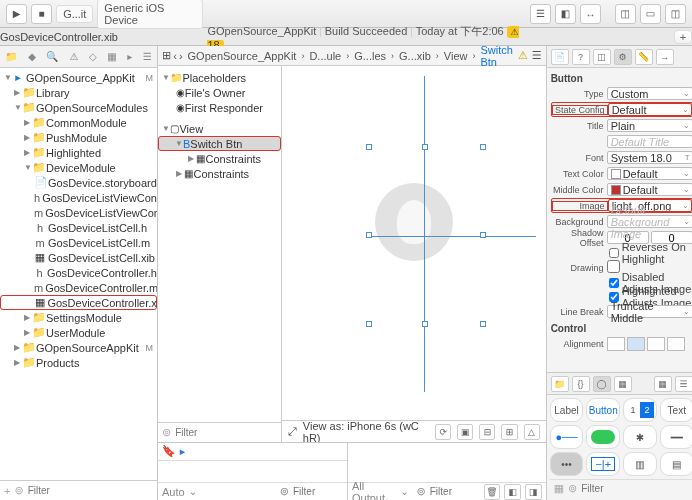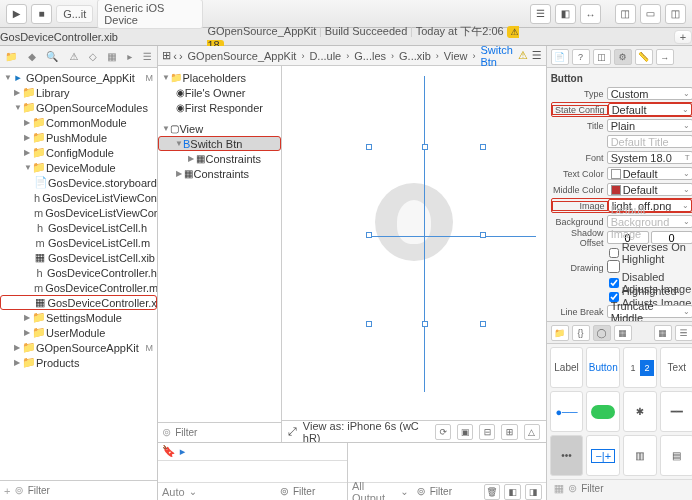--- a/index.html
+++ b/index.html
@@ -58,36 +58,36 @@
 .dbg-head { height: 18px; border-bottom: 1px solid #ddd; display: flex; align-items: center; padding: 0 4px; gap: 4px; color: #2a7ad2; }
 .dbg-foot { height: 18px; margin-top: auto; border-top: 1px solid #ddd; display: flex; align-items: center; padding: 0 4px; gap: 4px; color: #888; font-size: 10px; }
 
 
 .inspector { width: 150px; background: #f4f4f4; display: flex; flex-direction: column; }
 .insp-body { flex: 1; overflow: hidden; padding: 2px 4px; }
 .insp-section-title { font-size: 10px; font-weight: 600; color: #444; padding: 3px 0 2px; }
 .frow { display: flex; align-items: center; height: 15px; margin-bottom: 1px; }
 .frow label { width: 56px; text-align: right; font-size: 9px; color: #555; padding-right: 3px; }
 .fval { flex: 1; height: 13px; border: 1px solid #bbb; background: #fff; border-radius: 2px; font-size: 9px; padding: 0 3px; display: flex; align-items: center; color: #333; position: relative; }
-.fval.placeholder { color: #bbb; }
+.fval.placeholder { color: #bbb; font-style: italic; }
 .fval .chev { position: absolute; right: 2px; color: #888; font-size: 8px; }
 .frow.hl .fval, .frow.hl label { outline: 1.5px solid #d43526; outline-offset: -1px; }
 .frow.hl { border: 1.5px solid #d43526; border-radius: 2px; }
 .chk { display: flex; align-items: center; height: 14px; font-size: 9px; color: #444; padding-left: 58px; gap: 3px; }
 .chk input { width: 10px; height: 10px; }
 .num-pair { display: flex; gap: 2px; flex: 1; }
 .num-pair .nf { flex: 1; height: 13px; border: 1px solid #bbb; background: #fff; border-radius: 2px; font-size: 9px; display: flex; align-items: center; justify-content: center; }
 .sublabels { display: flex; font-size: 8px; color: #888; padding-left: 58px; }
 .sublabels span { flex: 1; text-align: center; }
 .align-grid { display: flex; gap: 2px; padding-left: 58px; }
 .align-grid .ab { width: 18px; height: 14px; border: 1px solid #bbb; background: #fff; position: relative; }
 .align-grid .ab.sel { background: #d0e4f5; }
 .lib { border-top: 1px solid #c8c8c8; padding: 3px; }
 .lib-row { display: flex; gap: 3px; margin-bottom: 3px; }
-.lib-item { flex: 1; height: 41px; border: 1px solid #ddd; background: #fff; border-radius: 3px; display: flex; align-items: center; justify-content: center; font-size: 10px; color: #555; }
+.lib-item { flex: 1; height: 24px; border: 1px solid #ddd; background: #fff; border-radius: 9px; display: flex; align-items: center; justify-content: center; font-size: 10px; color: #555; }
 .lib-item.blue { color: #0e73e8; }
 .lib-item.seg { padding: 0; }
 .seg-btn { width: 14px; height: 16px; display: inline-flex; align-items: center; justify-content: center; font-size: 9px; }
 .seg-btn.active { background: #0e73e8; color: #fff; }
 .lib-footer { height: 18px; border-top: 1px solid #ddd; display: flex; align-items: center; padding: 0 4px; gap: 4px; color: #aaa; font-size: 10px; }
 .swatch { width: 10px; height: 10px; border: 1px solid #999; margin-right: 2px; }
 </style>
 </head>
 <body>
 
@@ -154,21 +154,21 @@
           <span>CommonModule</span>
         </div>
       <div class="tree-row" style="padding-left:24px">
           <span class="arrow">▶</span>
           <span class="icon folder">📁</span>
           <span>PushModule</span>
         </div>
       <div class="tree-row" style="padding-left:24px">
           <span class="arrow">▶</span>
           <span class="icon folder">📁</span>
-          <span>ConfigModule</span>
+          <span>Highlighted</span>
         </div>
       <div class="tree-row" style="padding-left:24px">
           <span class="arrow">▼</span>
           <span class="icon folder">📁</span>
           <span>DeviceModule</span>
         </div>
       <div class="tree-row" style="padding-left:34px">
           <span class="icon">📄</span>
           <span>GosDevice.storyboard</span>
         </div>

